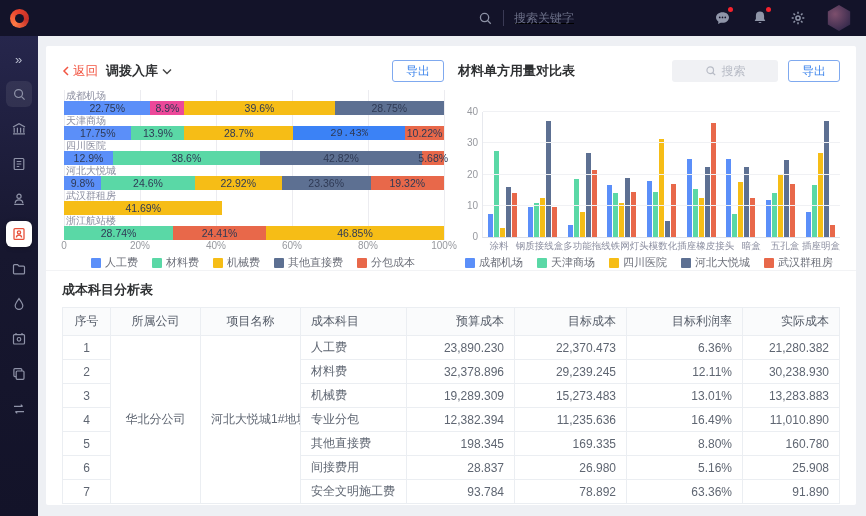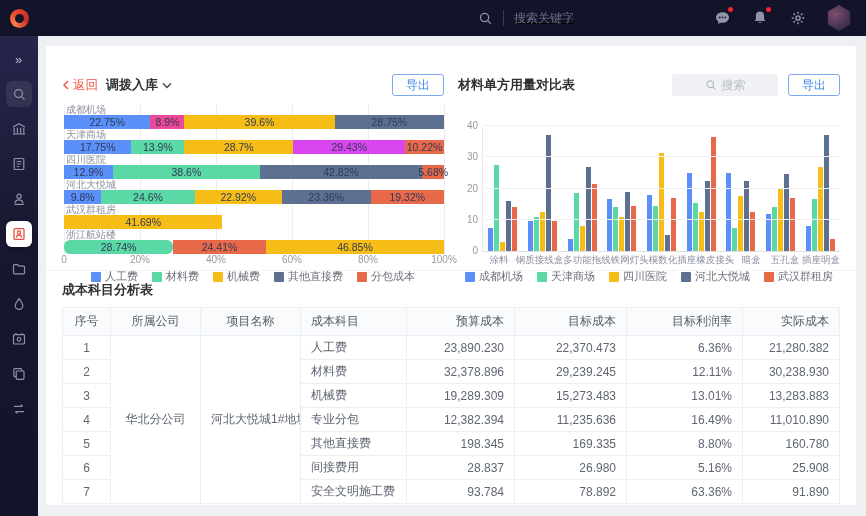--- a/index.html
+++ b/index.html
@@ -25,21 +25,21 @@
   .sidebar { width:38px; background:linear-gradient(180deg,#26264c 0%,#17172f 45%,#131329 100%); display:flex; flex-direction:column; align-items:center; padding-top:10px; gap:9px; flex:none; }
   .side-item { width:26px; height:26px; display:flex; align-items:center; justify-content:center; color:#8f93a8; border-radius:6px; cursor:pointer; flex:none; }
   .side-item.hl { background:rgba(255,255,255,0.08); }
   .side-item.active { background:#ffffff; color:#e8503a; box-shadow:0 1px 4px rgba(0,0,0,.3); }
   .side-item.caret { color:#b9bdcf; font-size:13px; letter-spacing:1px; }
 
   .main { flex:1; padding:10px 10px 11px 8px; min-width:0; }
   .card { background:#fff; border-radius:2px; height:100%; display:flex; flex-direction:column; overflow:hidden; }
 
   
-  .charts-row { height:224px; display:flex; flex:none; padding-top:26px; }
+  .charts-row { height:224px; display:flex; flex:none; padding-top:12px; }
   .chart-sec-left { width:404px; flex:none; padding:0 6px 0 16px; }
   .chart-sec-right { flex:1; padding:0 16px 0 8px; min-width:0; }
 
   .sec-head { height:26px; display:flex; align-items:center; margin-bottom:6px; }
   .back-link { display:flex; align-items:center; gap:3px; color:#f25643; font-size:12.5px; cursor:pointer; }
   .panel-title { font-size:13px; font-weight:700; color:#2f3133; margin-left:8px; display:flex; align-items:center; gap:4px; }
   .panel-title-plain { font-size:13px; font-weight:700; color:#2f3133;text-align:right; }
   .export-btn { margin-left:auto; height:22px; padding:0 13px; border:1px solid #7fa9ef; color:#3f86ec; font-size:12px; background:#fff; border-radius:3px; display:flex; align-items:center; cursor:pointer; }
   .mini-search { margin-left:auto; width:106px; height:22px; background:#f0f1f4; border-radius:3px; display:flex; align-items:center; justify-content:center; gap:5px; color:#b8bcc6; font-size:12px; cursor:text; }
   .mini-search + .export-btn { margin-left:10px; }
@@ -228,21 +228,21 @@
                       <div class="sseg" style="width: 39.6%; background: rgb(246, 189, 22);">39.6%</div>
                       <div class="sseg" style="width: 28.75%; background: rgb(93, 112, 146);">28.75%</div>
                     </div>
                   </div>
                   <div class="srow">
                     <div class="slabel">天津商场</div>
                     <div class="sbar">
                       <div class="sseg" style="width: 17.75%; background: rgb(91, 143, 249);">17.75%</div>
                       <div class="sseg" style="width: 13.9%; background: rgb(90, 216, 166);">13.9%</div>
                       <div class="sseg" style="width: 28.7%; background: rgb(246, 189, 22);">28.7%</div>
-                      <div class="sseg" style="width: 29.43%; background: #d946ef;">29.43%</div>
+                      <div class="sseg" style="width: 29.43%; background: #3b82f6; font-family: Liberation Mono, monospace;">29.43%</div>
                       <div class="sseg" style="width: 10.22%; background: rgb(232, 104, 74);">10.22%</div>
                     </div>
                   </div>
                   <div class="srow">
                     <div class="slabel">四川医院</div>
                     <div class="sbar">
                       <div class="sseg" style="width: 12.9%; background: rgb(91, 143, 249);">12.9%</div>
                       <div class="sseg" style="width: 38.6%; background: rgb(90, 216, 166);">38.6%</div>
                       <div class="sseg" style="width: 42.82%; background: rgb(93, 112, 146);">42.82%</div>
                       <div class="sseg" style="width: 5.68%; background: rgb(232, 104, 74);">5.68%</div>
@@ -260,21 +260,21 @@
                   </div>
                   <div class="srow">
                     <div class="slabel">武汉群租房</div>
                     <div class="sbar">
                       <div class="sseg" style="width: 41.69%; background: rgb(246, 189, 22);">41.69%</div>
                     </div>
                   </div>
                   <div class="srow">
                     <div class="slabel">浙江航站楼</div>
                     <div class="sbar">
-                      <div class="sseg" style="width: 28.74%; background: rgb(90, 216, 166); border-radius: 6px;">28.74%</div>
+                      <div class="sseg" style="width: 28.74%; background: rgb(90, 216, 166);">28.74%</div>
                       <div class="sseg" style="width: 24.41%; background: rgb(232, 104, 74);">24.41%</div>
                       <div class="sseg" style="width: 46.85%; background: rgb(246, 189, 22);">46.85%</div>
                     </div>
                   </div>
                 </div>
               <div class="stack-xaxis">
                   <span style="left: 0%;">0</span>
                   <span style="left: 20%;">20%</span>
                   <span style="left: 40%;">40%</span>
                   <span style="left: 60%;">60%</span>

